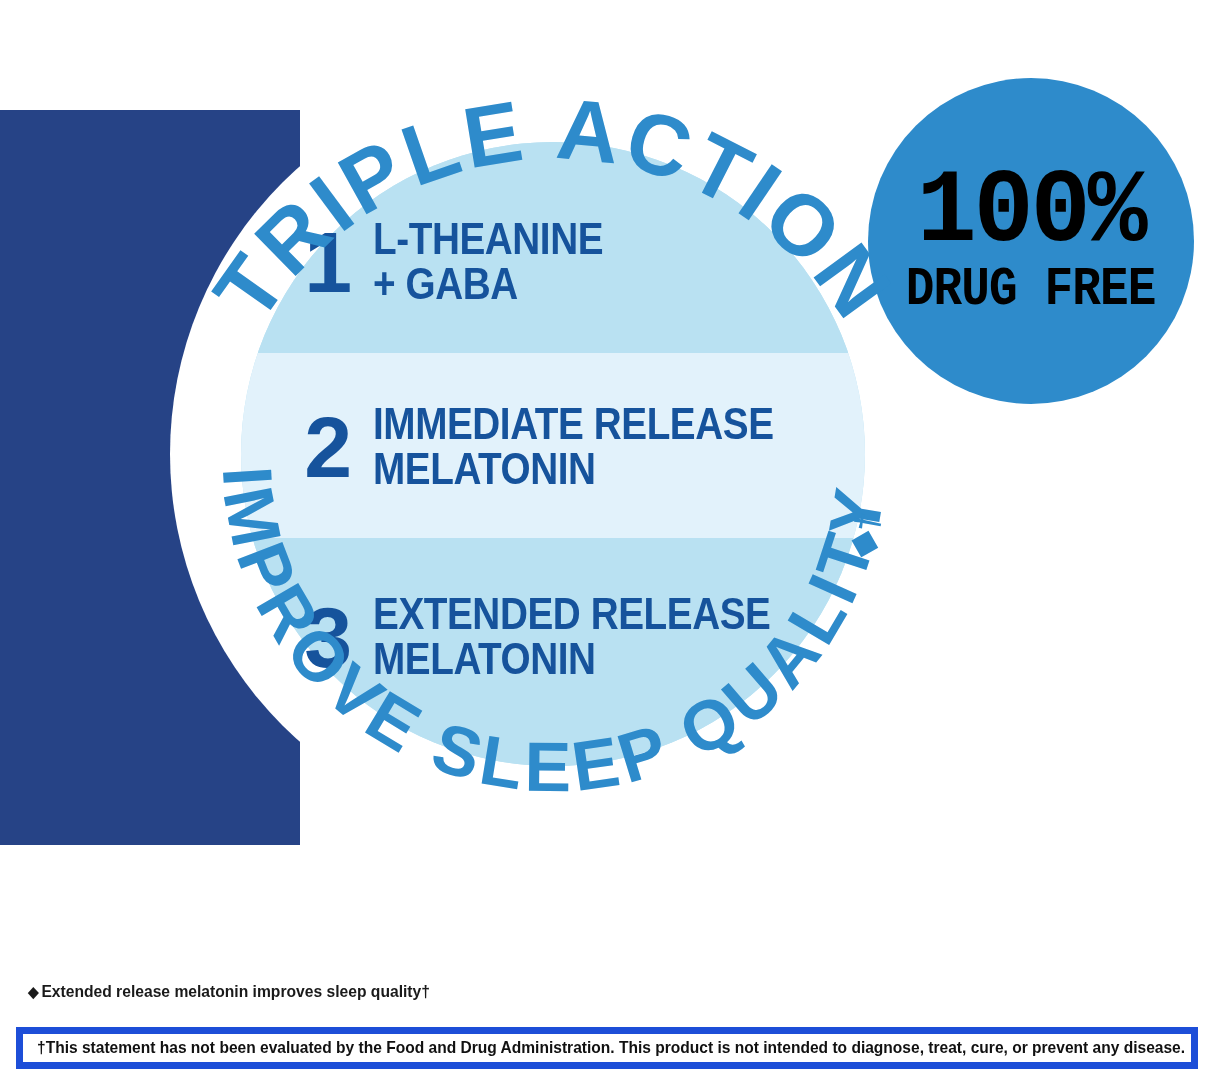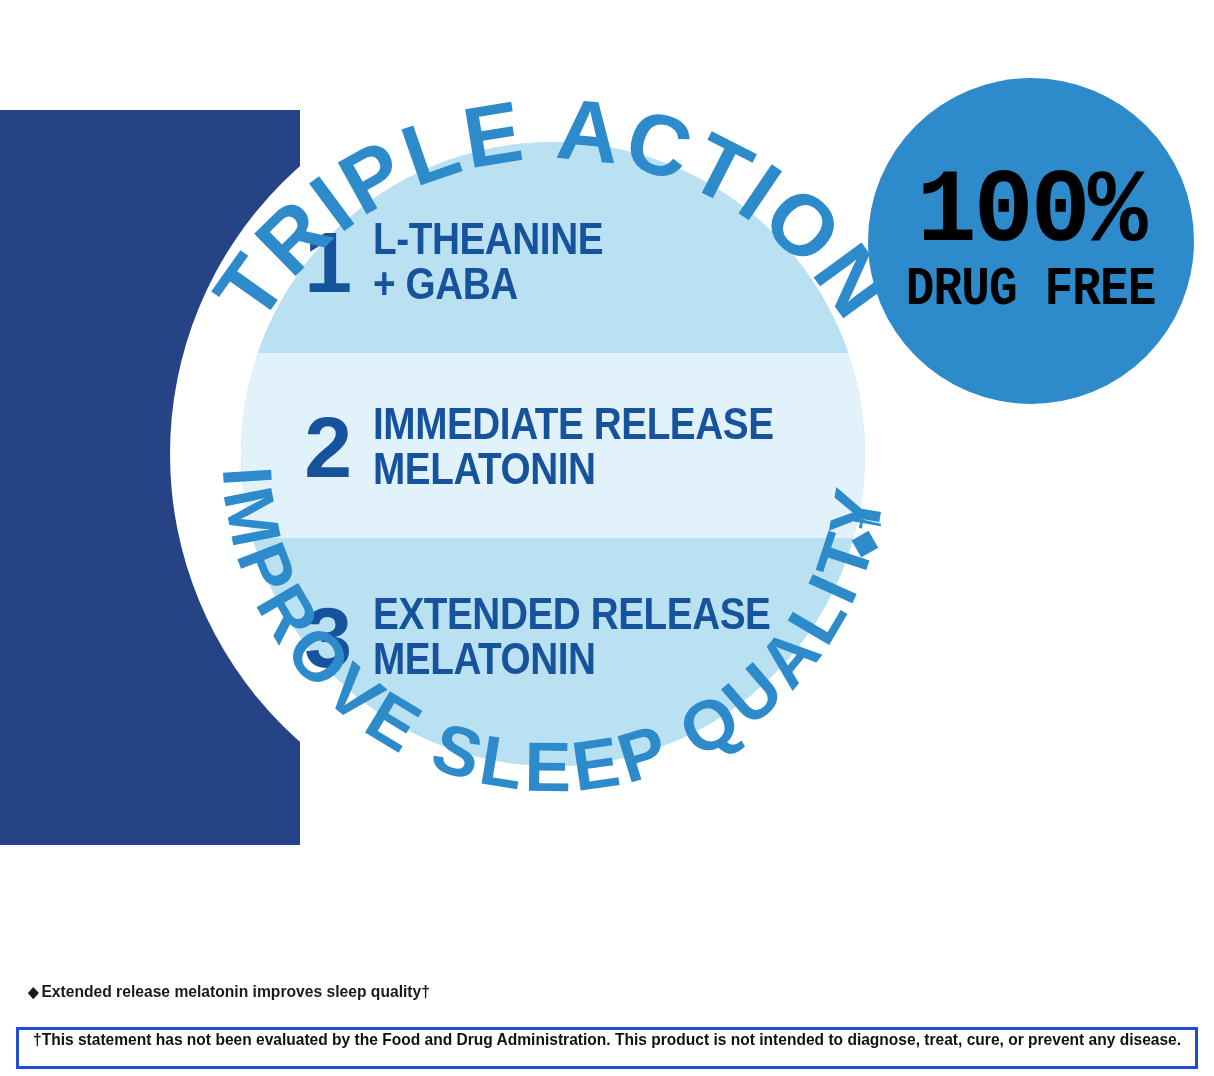--- a/index.html
+++ b/index.html
@@ -94,22 +94,22 @@
     position:absolute;left:28px;top:982px;width:1160px;
     font-family:"Liberation Sans", sans-serif;
     font-size:17px;font-weight:bold;color:#1a1a1a;
     transform:scaleX(.92);transform-origin:left center;
     white-space:nowrap;
   }
   .foot .dia{font-size:15px;margin-right:3px;}
 
   .disclaimer{
     position:absolute;left:16px;top:1027px;width:1182px;height:42px;
-    box-sizing:border-box;border:3px solid #1d4ed8;background:#ffffff;
-    display:flex;align-items:flex-start;padding:0 14px;
+    box-sizing:border-box;border:7px solid #1d4ed8;background:#ffffff;
+    display:flex;align-items:center;padding:0 14px;
   }
   .disclaimer span{
     font-family:"Liberation Sans", sans-serif;
     font-size:17px;font-weight:bold;color:#111111;
     transform:scaleX(.915);transform-origin:left center;
     white-space:nowrap;
   }
 </style>
 </head>
 <body>

